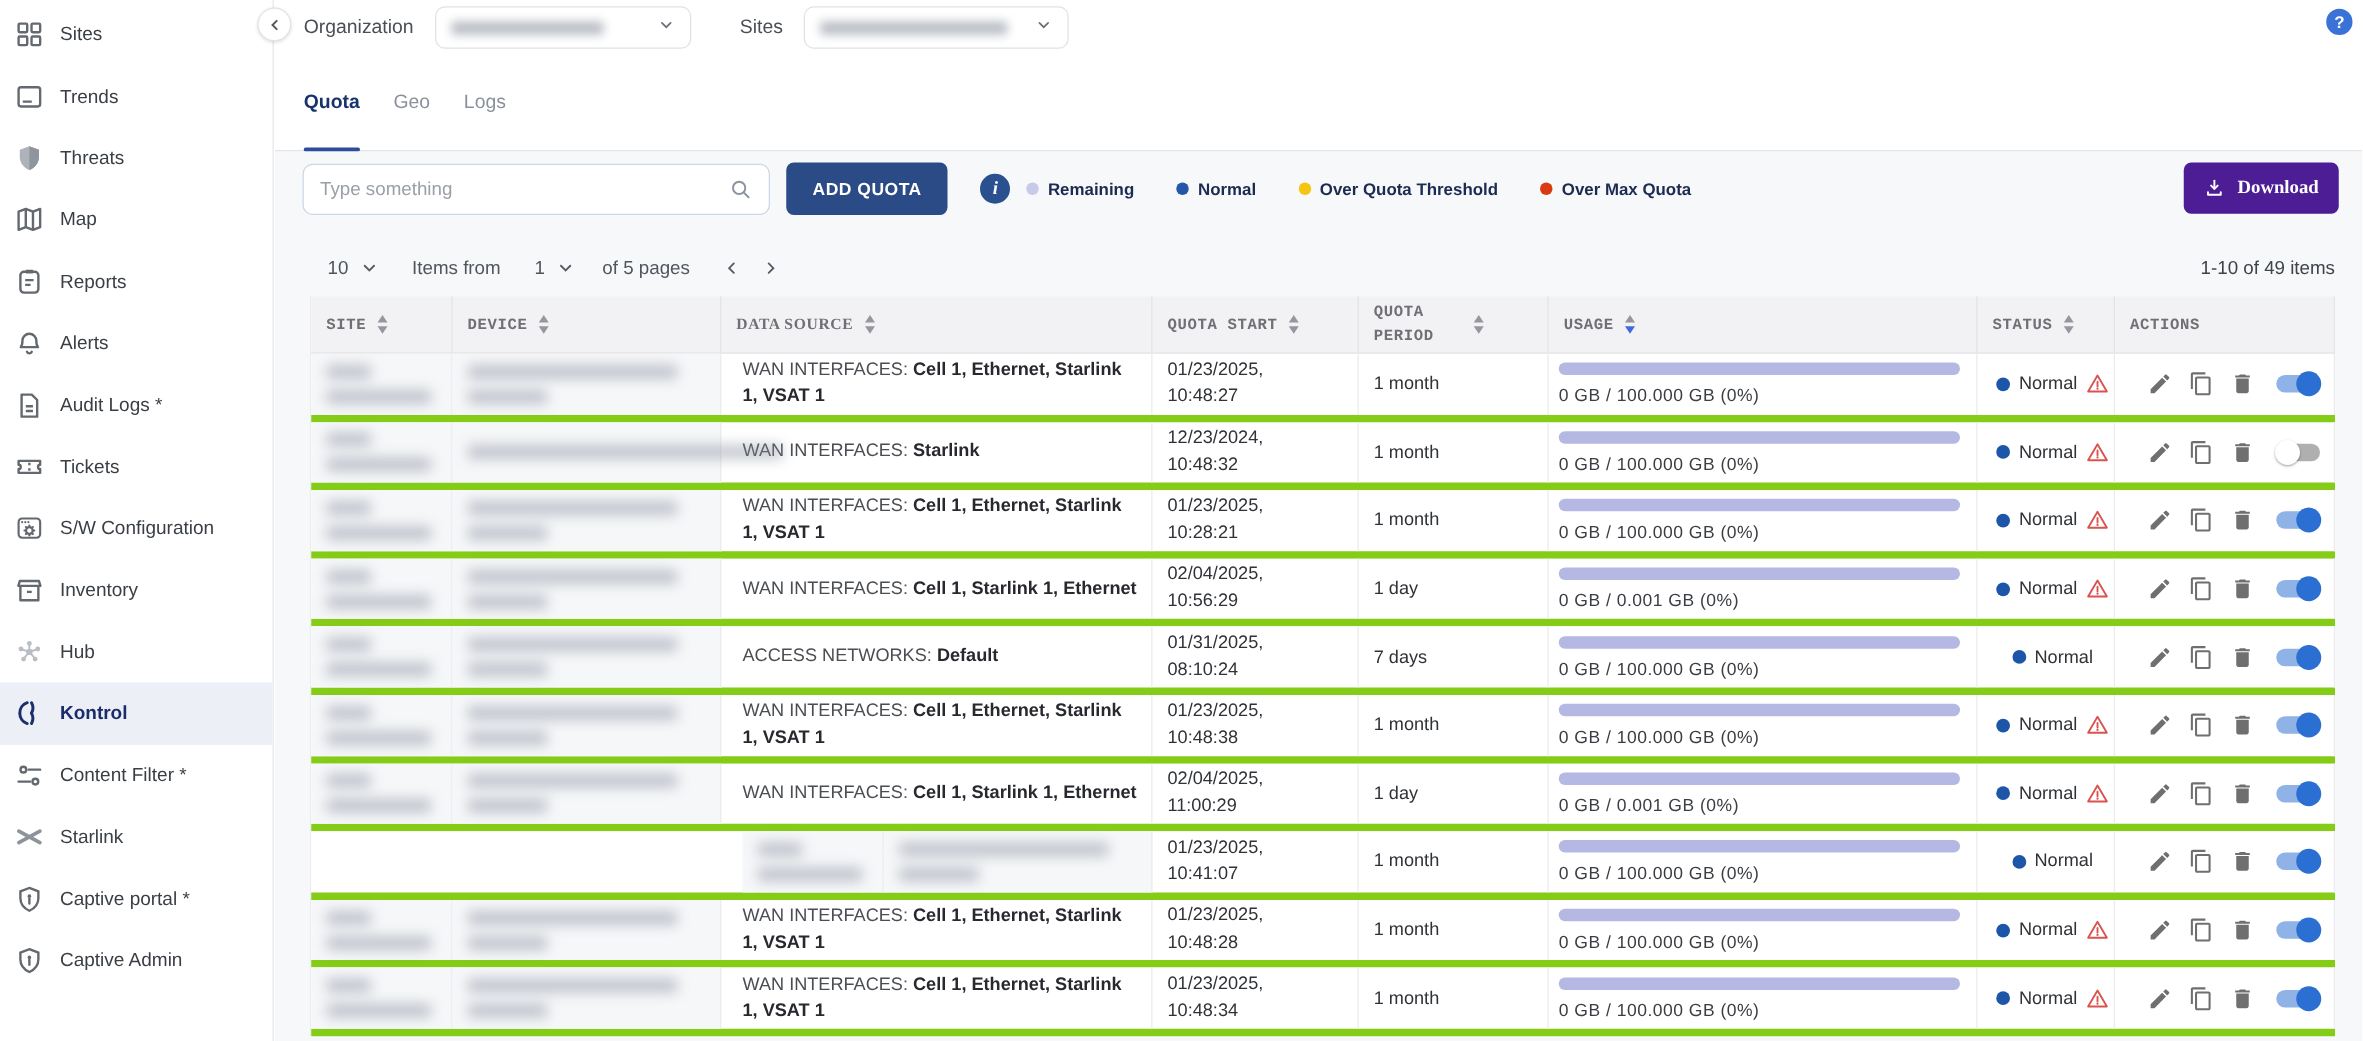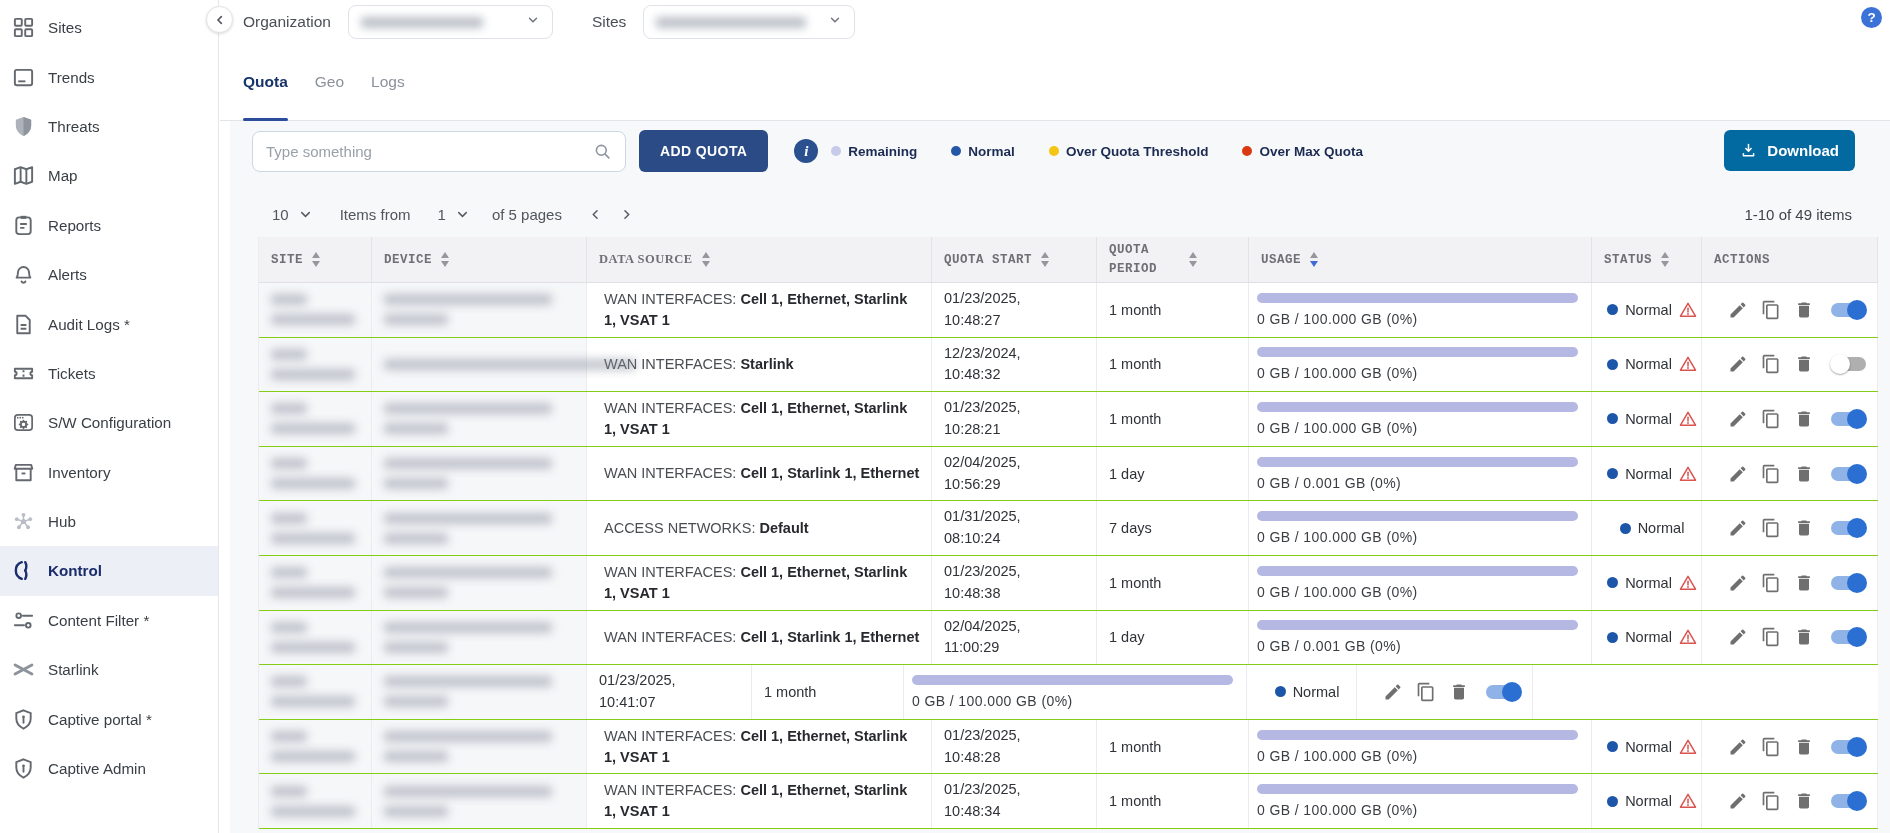--- a/index.html
+++ b/index.html
@@ -37,41 +37,41 @@
             border-bottom:1px solid #e4e4e8; display:flex; align-items:flex-end; gap:27px;
             padding-left:23px; z-index:2; }
   .tab { font-size:15.5px; color:#8b919b; height:100%; display:flex; align-items:center;
          position:relative; cursor:pointer; }
   .tab.active { color:#17336b; font-weight:700; }
   .tab.active::after { content:""; position:absolute; left:0; right:0; bottom:-1px; height:3px;
                        background:#2b4d9b; border-radius:2px; }
 
   
   #panel { position:absolute; left:220px; top:121px; right:0; bottom:0; background:#f7f8fa;
-           padding:9px 16px 0 22px;margin-left:10px; }
+           padding:9px 0 0 22px; }
 
   
   #toolbar { display:flex; align-items:center; height:42px; position:relative; }
   #search-wrap { width:374px; height:41px; background:#fff; border:1px solid #ccd6e5; border-radius:8px;
                  display:flex; align-items:center; padding:0 13px; }
   #search-wrap input { border:none; outline:none; flex:1; font-size:15px; color:#333; background:transparent;
                        font-family:"Liberation Sans", sans-serif; }
   #search-wrap input::placeholder { color:#9aa0a8; }
   #add-quota { margin-left:13px; height:42px; padding:0 21px; background:#2a4b85; color:#fff;
                border:none; border-radius:6px; font-size:14px; font-weight:700; letter-spacing:.4px;
                cursor:pointer; font-family:"Liberation Sans", sans-serif; }
   #info-icon { margin-left:26px; width:24px; height:24px; border-radius:50%; background:#2a5090;
                color:#fff; display:flex; align-items:center; justify-content:center;
                font:italic 700 15px "Liberation Serif", serif; cursor:pointer; flex:none; }
   #legend { display:flex; align-items:center; gap:34px; margin-left:13px; }
   .lg { display:flex; align-items:center; gap:7px; font-size:13.5px; font-weight:700; color:#1c2b52; }
   .lg .dot { width:10px; height:10px; border-radius:50%; flex:none; }
-  #download { position:absolute; right:19px; top:0; height:41px; padding:0 16px; background:#0369a1;
+  #download { position:absolute; right:19px; top:0; height:41px; padding:0 16px; background:#4c1d95;
               color:#fff; border:none; border-radius:6px; font-size:15px; font-weight:700;
-              display:flex; align-items:center; gap:10px; cursor:pointer; font-family:Liberation Sans, sans-serif; }
+              display:flex; align-items:center; gap:10px; cursor:pointer; font-family:Liberation Serif, serif; }
 
   
   #pagerow { margin-top:19px; height:46px; display:flex; align-items:center; position:relative;
              padding-left:20px; font-size:15px; color:#50565e; }
   #pagerow .chev { margin-left:9px; display:flex; }
   #pagerow .chev svg, .nav-chev svg { width:15px; height:15px; }
   .nav-chev { display:flex; cursor:pointer; }
   #range-label { position:absolute; right:22px; color:#3f444b; }
 
   
@@ -79,21 +79,21 @@
   #thead { display:flex; height:46px; background:#f2f2f4; border-bottom:1px solid #e0e0e4; }
   .th { display:flex; align-items:center; padding-left:12px; border-right:1px solid #e4e4e8;
         font-family:"Liberation Mono","DejaVu Sans Mono",monospace; font-size:12.5px; font-weight:700;
         color:#6f6f75; letter-spacing:.5px; cursor:pointer; }
   .sort { display:inline-flex; flex-direction:column; gap:3px; margin-left:9px; }
   .sort i { width:0; height:0; border-left:4.5px solid transparent; border-right:4.5px solid transparent; }
   .sort .up { border-bottom:6px solid #96969e; }
   .sort .down { border-top:6px solid #96969e; }
   .sort .down.active { border-top-color:#3e6bd6; }
 
-  .trow { display:flex; height:54.6px; background:#fff; border-bottom:1px solid #84cc16; }
+  .trow { display:flex; height:54.6px; background:#fff; border-bottom:6px solid #84cc16;justify-content:flex-end; }
   .td { border-right:1px solid #ececef; display:flex; flex-direction:column; justify-content:center;
         padding-left:12px; }
   .td.shade { background:#f6f7f9; }
   .bl { border-radius:3px; background:#878e9c; filter:blur(5px); opacity:.5; height:11px; }
   .td .bl + .bl { margin-top:9px; }
   .ds { font-size:14.5px; color:#4a4d52; line-height:1.45; padding-right:10px; }
   .ds b { color:#27292e; }
   .qs { font-size:14.5px; color:#2f3237; line-height:1.5; }
   .qp { font-size:14.5px; color:#2f3237; }
   .td.usage { padding-right:13px; }

